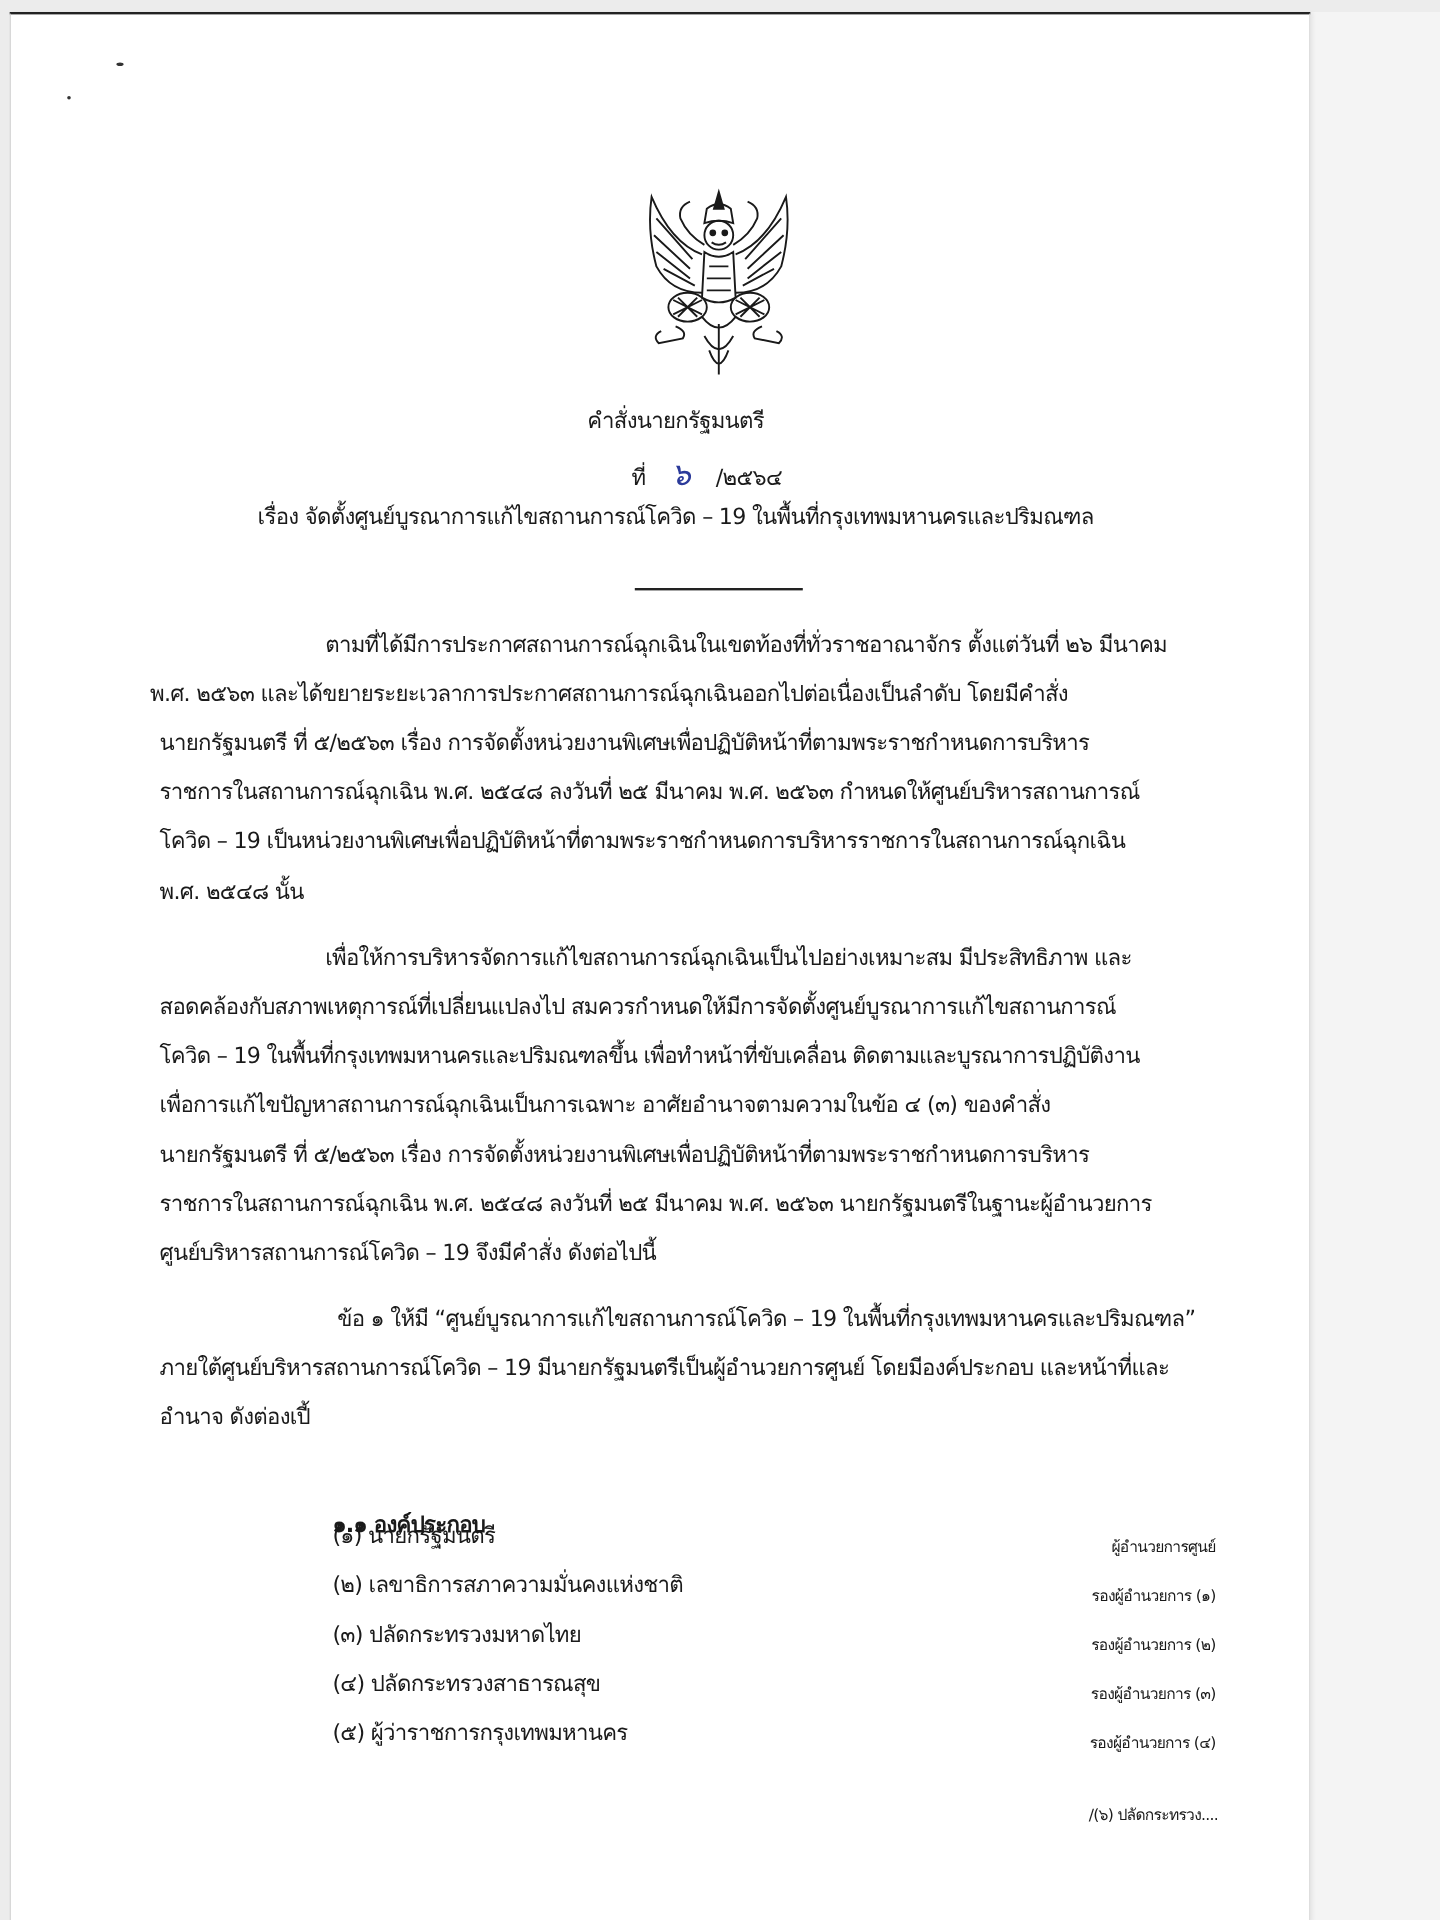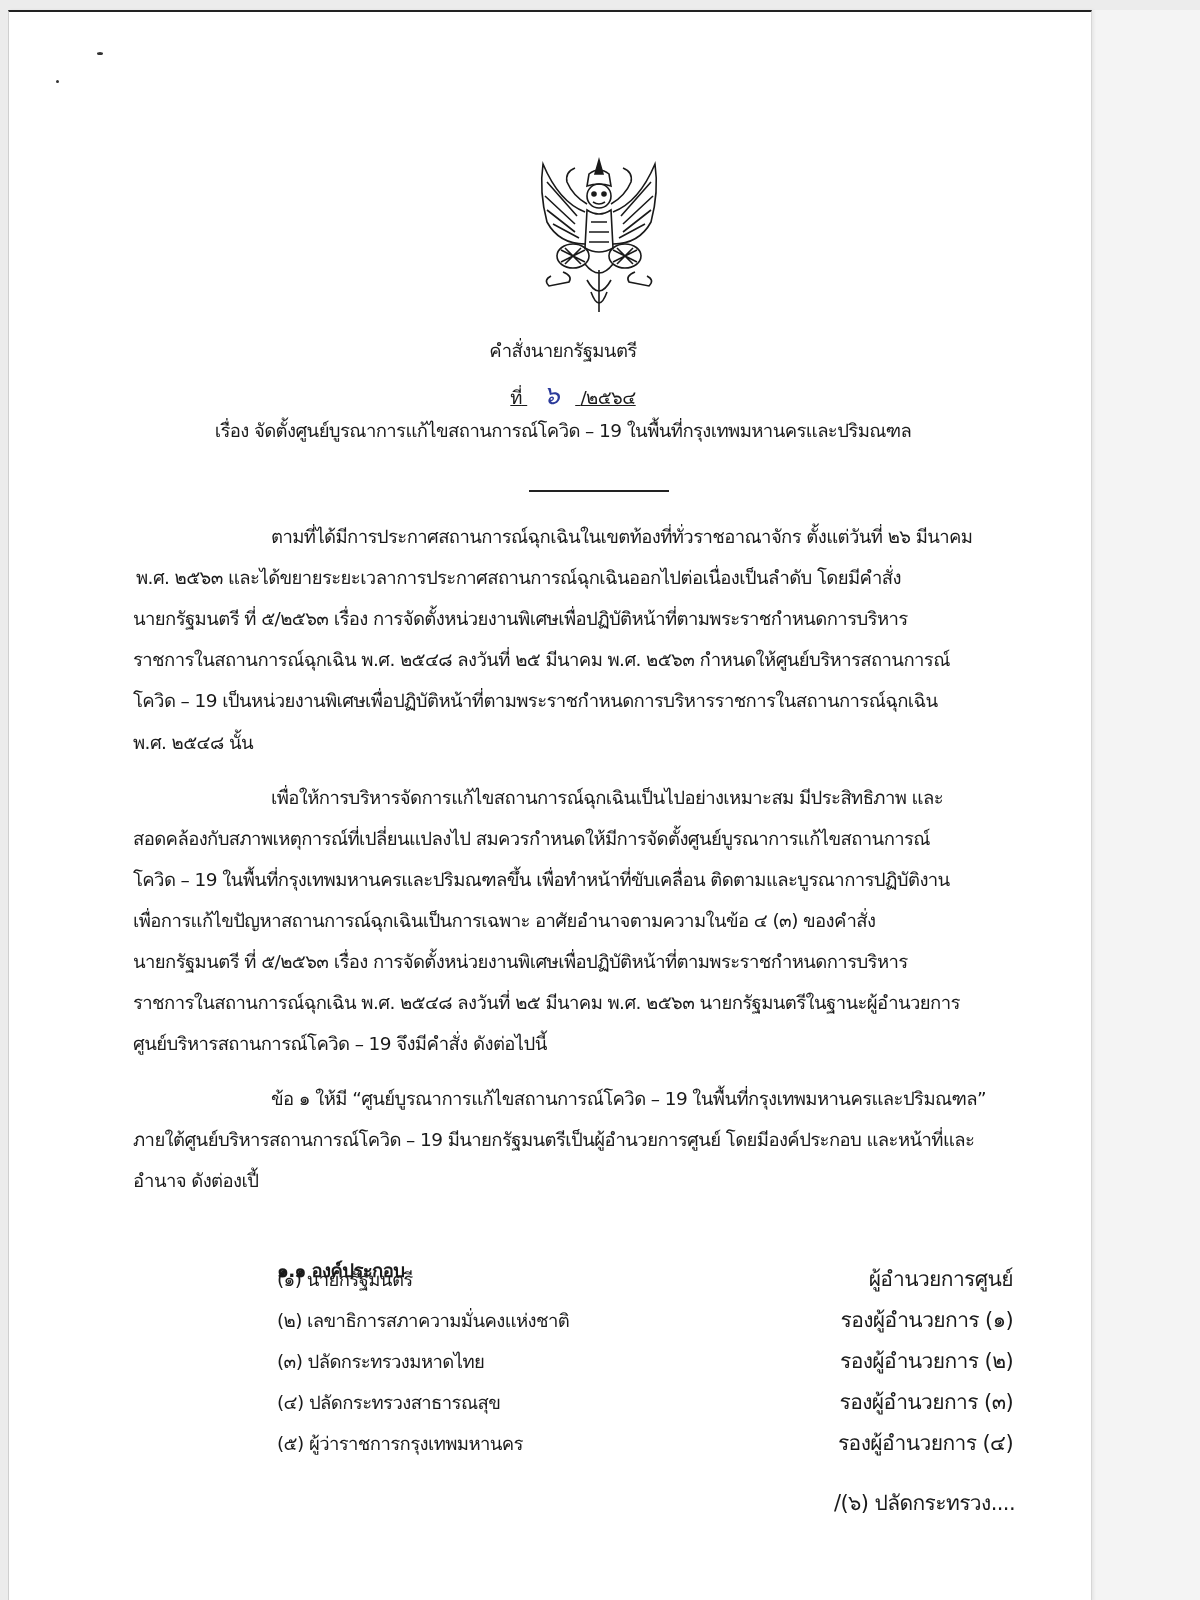--- a/index.html
+++ b/index.html
@@ -45,21 +45,21 @@
     }
     .emblem {
       position: absolute;
       left: 520px;
       top: 140px;
       width: 140px;
       height: 170px;
     }
     .center { text-align: center; }
     .title-line { left: 0; width: 1108px; }
-    .order-num-wrap { left: 0; width: 1128px; text-align: center; text-decoration: underline; }
+    .order-num-wrap { left: 16px; width: 1128px; text-align: center; }
     .handwritten {
       color: #2b3a9a;
       font-family: "DejaVu Serif", serif;
       font-style: italic;
       font-size: 26px;
       display: inline-block;
       width: 48px;
       text-align: center;
     }
     .rule {
@@ -70,22 +70,23 @@
       height: 2px;
       background: #222;
     }
     .bold { font-weight: bold; margin-top: 32px; }
     .right-col {
       position: absolute;
       text-align: right;
       white-space: nowrap;
       font-family: "DejaVu Sans", sans-serif;
       color: #1a1a1a;
-      font-size: 21px;
+      font-size: 13px;
       letter-spacing: -0.6px;
+      margin-top: 16px;
     }
   </style>
 </head>
 <body>
 
 <div class="right-strip"></div>
 
 <div class="page">
 
   <div class="speck" style="left:88px;top:40px;width:6px;height:3px;"></div>
@@ -135,35 +136,35 @@
     <span>ที่</span>
     <span class="handwritten">๖</span>
     <span>/๒๕๖๔</span>
   </div>
 
   <div class="text center title-line" style="top:404px;">เรื่อง จัดตั้งศูนย์บูรณาการแก้ไขสถานการณ์โควิด – 19 ในพื้นที่กรุงเทพมหานครและปริมณฑล</div>
 
   <div class="rule"></div>
 
   <div class="text" style="left:262px;top:510px;">ตามที่ได้มีการประกาศสถานการณ์ฉุกเฉินในเขตท้องที่ทั่วราชอาณาจักร ตั้งแต่วันที่ ๒๖ มีนาคม</div>
-  <div class="text" style="left:127px;top:551px;text-align:right;">พ.ศ. ๒๕๖๓ และได้ขยายระยะเวลาการประกาศสถานการณ์ฉุกเฉินออกไปต่อเนื่องเป็นลำดับ โดยมีคำสั่ง</div>
+  <div class="text" style="left:116px;top:551px;text-align:right;">พ.ศ. ๒๕๖๓ และได้ขยายระยะเวลาการประกาศสถานการณ์ฉุกเฉินออกไปต่อเนื่องเป็นลำดับ โดยมีคำสั่ง</div>
   <div class="text" style="left:124px;top:592px;">นายกรัฐมนตรี ที่ ๕/๒๕๖๓ เรื่อง การจัดตั้งหน่วยงานพิเศษเพื่อปฏิบัติหน้าที่ตามพระราชกำหนดการบริหาร</div>
   <div class="text" style="left:124px;top:633px;">ราชการในสถานการณ์ฉุกเฉิน พ.ศ. ๒๕๔๘ ลงวันที่ ๒๕ มีนาคม พ.ศ. ๒๕๖๓ กำหนดให้ศูนย์บริหารสถานการณ์</div>
   <div class="text" style="left:124px;top:674px;">โควิด – 19 เป็นหน่วยงานพิเศษเพื่อปฏิบัติหน้าที่ตามพระราชกำหนดการบริหารราชการในสถานการณ์ฉุกเฉิน</div>
   <div class="text" style="left:124px;top:716px;">พ.ศ. ๒๕๔๘ นั้น</div>
 
   <div class="text" style="left:124px;top:812px;">สอดคล้องกับสภาพเหตุการณ์ที่เปลี่ยนแปลงไป สมควรกำหนดให้มีการจัดตั้งศูนย์บูรณาการแก้ไขสถานการณ์</div>
   <div class="text" style="left:262px;top:771px;">เพื่อให้การบริหารจัดการแก้ไขสถานการณ์ฉุกเฉินเป็นไปอย่างเหมาะสม มีประสิทธิภาพ และ</div>
   <div class="text" style="left:124px;top:853px;">โควิด – 19 ในพื้นที่กรุงเทพมหานครและปริมณฑลขึ้น เพื่อทำหน้าที่ขับเคลื่อน ติดตามและบูรณาการปฏิบัติงาน</div>
   <div class="text" style="left:124px;top:894px;">เพื่อการแก้ไขปัญหาสถานการณ์ฉุกเฉินเป็นการเฉพาะ อาศัยอำนาจตามความในข้อ ๔ (๓) ของคำสั่ง</div>
   <div class="text" style="left:124px;top:935px;">นายกรัฐมนตรี ที่ ๕/๒๕๖๓ เรื่อง การจัดตั้งหน่วยงานพิเศษเพื่อปฏิบัติหน้าที่ตามพระราชกำหนดการบริหาร</div>
   <div class="text" style="left:124px;top:976px;">ราชการในสถานการณ์ฉุกเฉิน พ.ศ. ๒๕๔๘ ลงวันที่ ๒๕ มีนาคม พ.ศ. ๒๕๖๓ นายกรัฐมนตรีในฐานะผู้อำนวยการ</div>
   <div class="text" style="left:124px;top:1017px;">ศูนย์บริหารสถานการณ์โควิด – 19  จึงมีคำสั่ง ดังต่อไปนี้</div>
 
-  <div class="text" style="left:262px;top:1072px;">ข้อ ๑ ให้มี “ศูนย์บูรณาการแก้ไขสถานการณ์โควิด – 19 ในพื้นที่กรุงเทพมหานครและปริมณฑล”</div>
+  <div class="text" style="left:272px;top:1072px;">ข้อ ๑ ให้มี “ศูนย์บูรณาการแก้ไขสถานการณ์โควิด – 19 ในพื้นที่กรุงเทพมหานครและปริมณฑล”</div>
   <div class="text" style="left:124px;top:1113px;">ภายใต้ศูนย์บริหารสถานการณ์โควิด – 19  มีนายกรัฐมนตรีเป็นผู้อำนวยการศูนย์ โดยมีองค์ประกอบ และหน้าที่และ</div>
   <div class="text" style="left:124px;top:1154px;">อำนาจ ดังต่องเปี้</div>
 
   <div class="text bold" style="left:268px;top:1212px;">๑.๑ องค์ประกอบ</div>
 
   <div class="text" style="left:268px;top:1253px;">(๑) นายกรัฐมนตรี</div>
   <div class="right-col" style="right:78px;top:1250px;">ผู้อำนวยการศูนย์</div>
 
   <div class="text" style="left:268px;top:1294px;">(๒) เลขาธิการสภาความมั่นคงแห่งชาติ</div>
   <div class="right-col" style="right:78px;top:1291px;">รองผู้อำนวยการ (๑)</div>

